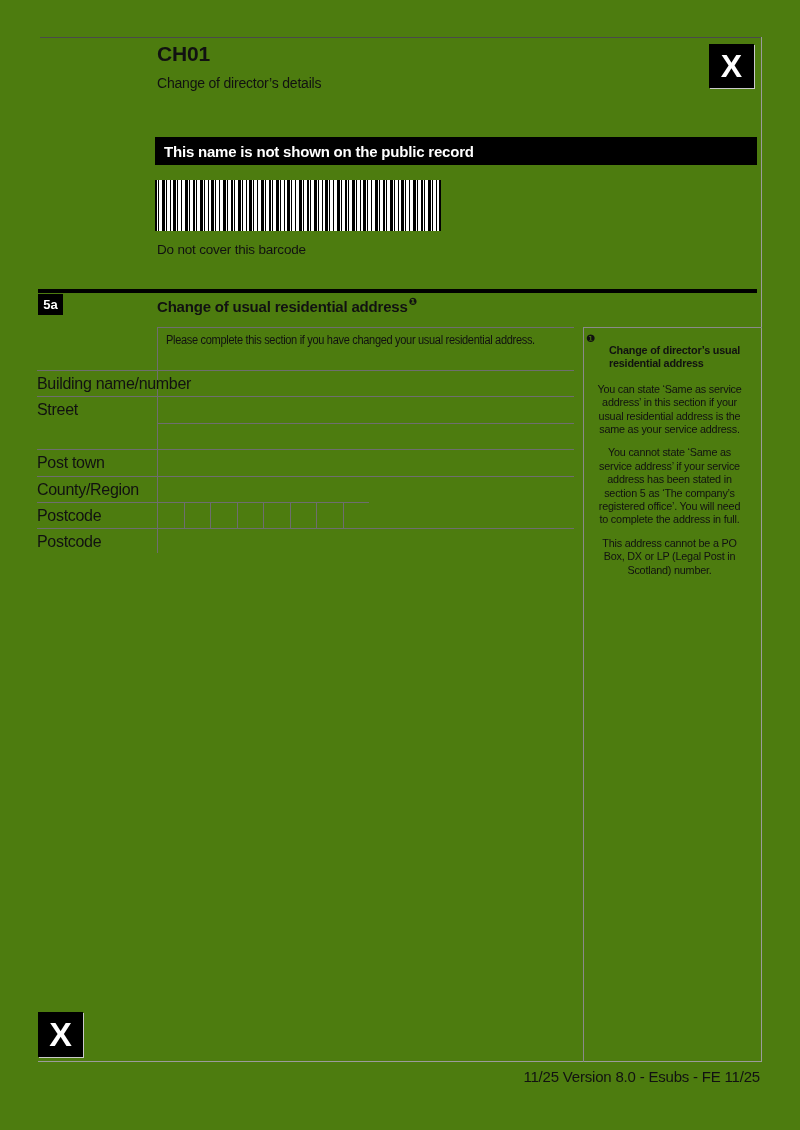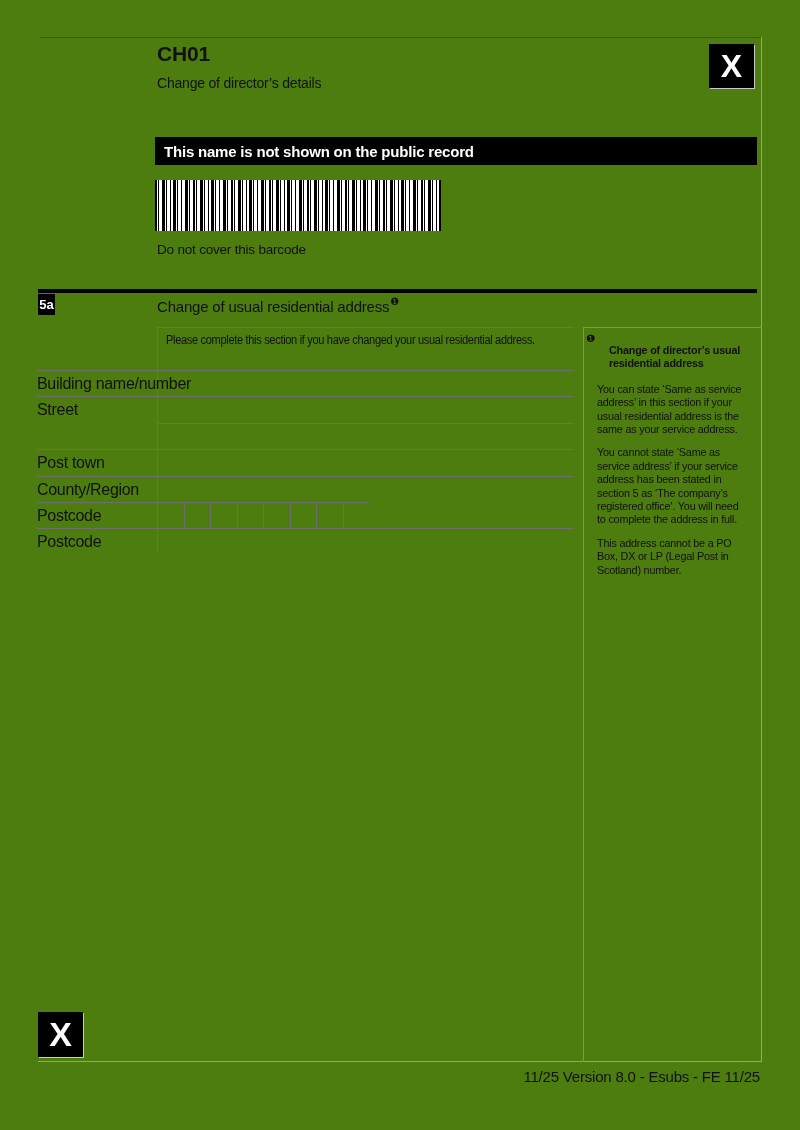--- a/index.html
+++ b/index.html
@@ -28,23 +28,23 @@
   .barcode{position:absolute;left:155px;top:180px;width:286px;height:51px;background:#fff;
     background-image:repeating-linear-gradient(90deg,
       #000 0 2px,#fff 2px 3px,#000 3px 4px,#fff 4px 7px,#000 7px 10px,#fff 10px 11px,
       #000 11px 12px,#fff 12px 15px,#000 15px 16px,#fff 16px 18px,#000 18px 21px,#fff 21px 22px,
       #000 22px 23px,#fff 23px 26px,#000 26px 27px,#fff 27px 30px,#000 30px 33px,#fff 33px 34px,
       #000 34px 35px,#fff 35px 38px);}
   .barcode-caption{position:absolute;left:157px;top:242px;font-size:13.5px;letter-spacing:-0.2px;}
 
   
   .section-rule{position:absolute;left:38px;top:289px;width:719px;height:4px;background:#000;}
-  .section-badge{position:absolute;left:38px;top:294px;width:17px;height:21px;background:#000;color:#fff;
+  .section-badge{position:absolute;left:38px;top:294px;width:25px;height:21px;background:#000;color:#fff;
     font-size:13px;font-weight:bold;display:flex;align-items:center;justify-content:center;}
-  .section-title{position:absolute;left:157px;top:297px;font-size:15px;font-weight:normal;letter-spacing:-0.2px;}
+  .section-title{position:absolute;left:157px;top:297px;font-size:15px;font-weight:bold;letter-spacing:-0.2px;}
   .section-title sup{font-size:10px;position:relative;top:-1px;margin-left:1px;}
 
   
   .col-vline{position:absolute;left:157px;top:327px;height:226px;border-left:1px solid #6e6e6e;}
   .intro-topline{position:absolute;left:157px;top:327px;width:417px;border-top:1px solid #6e6e6e;}
   .intro-text{position:absolute;left:166px;top:333px;font-size:12px;letter-spacing:-0.35px;white-space:nowrap;
     transform:scaleX(0.92);transform-origin:0 0;}
   .hline{position:absolute;border-top:1px solid #6e6e6e;}
   .l1{left:37px;top:370px;width:537px;}
   .l2{left:37px;top:396px;width:537px;}
@@ -73,21 +73,21 @@
   .pc-row{position:absolute;left:157px;top:502px;width:212px;height:25px;border-top:1px solid #6e6e6e;display:flex;}
   .pc-cell{width:26.5px;height:25px;border-left:1px solid #6e6e6e;box-sizing:border-box;}
 
   
   .sidebar-topline{position:absolute;left:583px;top:327px;width:179px;border-top:1px solid #8a8a8a;}
   .sidebar-vline{position:absolute;left:583px;top:327px;height:735px;border-left:1px solid #8a8a8a;}
   .note{position:absolute;left:586px;top:332px;width:172px;padding-left:11px;box-sizing:border-box;
     font-size:10.8px;letter-spacing:-0.2px;line-height:13.4px;}
   .note-marker{position:absolute;left:0;top:0;font-size:10.5px;}
   .note-heading{font-weight:bold;margin:12px;}
-  .note p{margin:0 16px 10px 0;}
+  .note p{margin:0 16px 10px 0;text-align:center;}
   .note p:first-of-type{margin-top:0;}
 
   .footer-text{position:absolute;right:40px;top:1068px;font-size:15px;letter-spacing:-0.2px;text-align:right;}
 </style>
 </head>
 <body>
 
 <div class="page">
 
   <div class="top-rule"></div>

